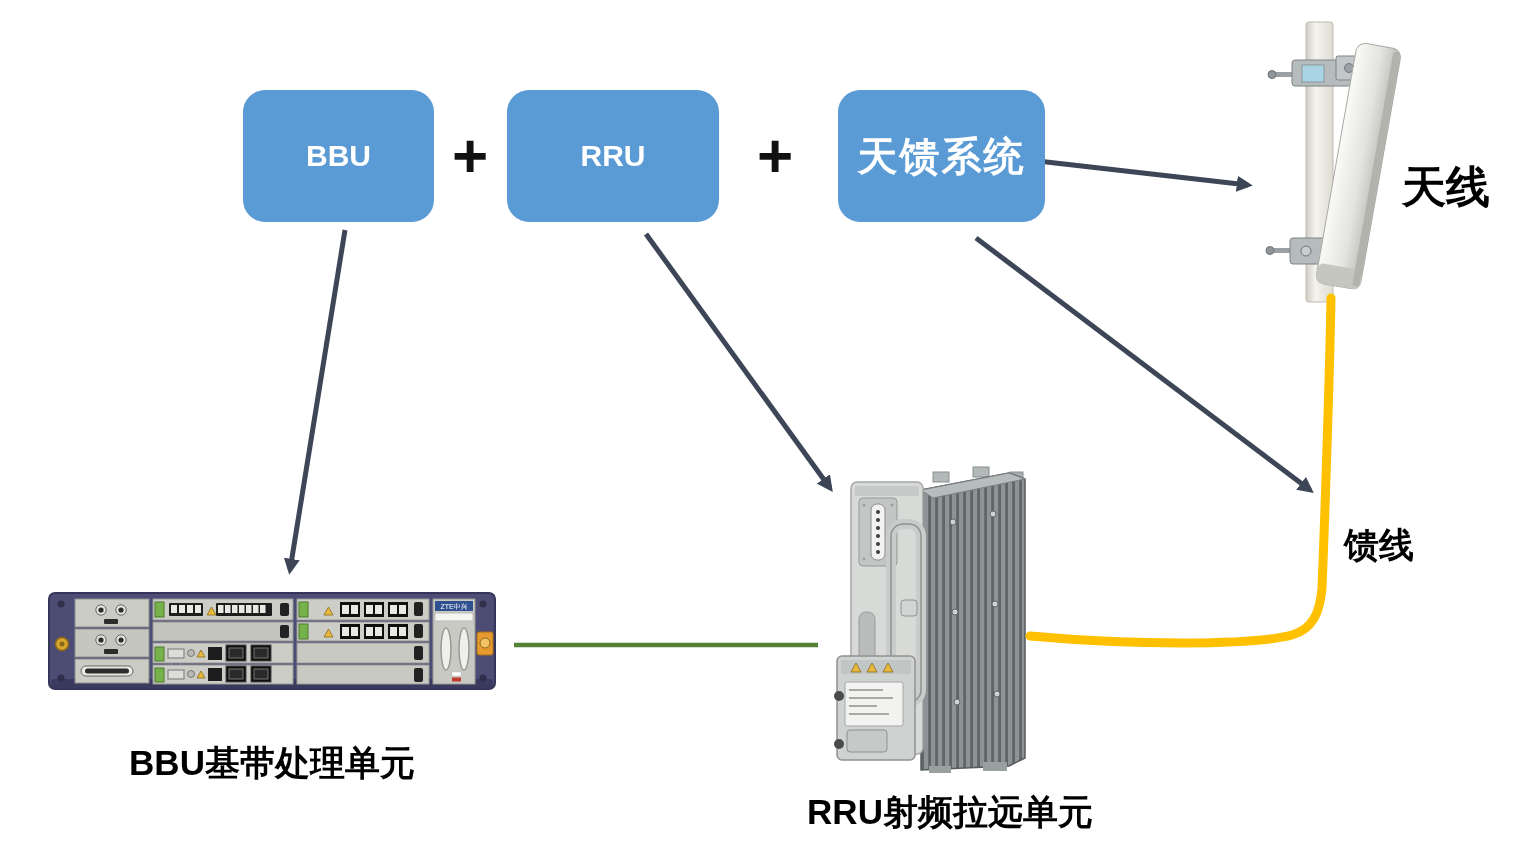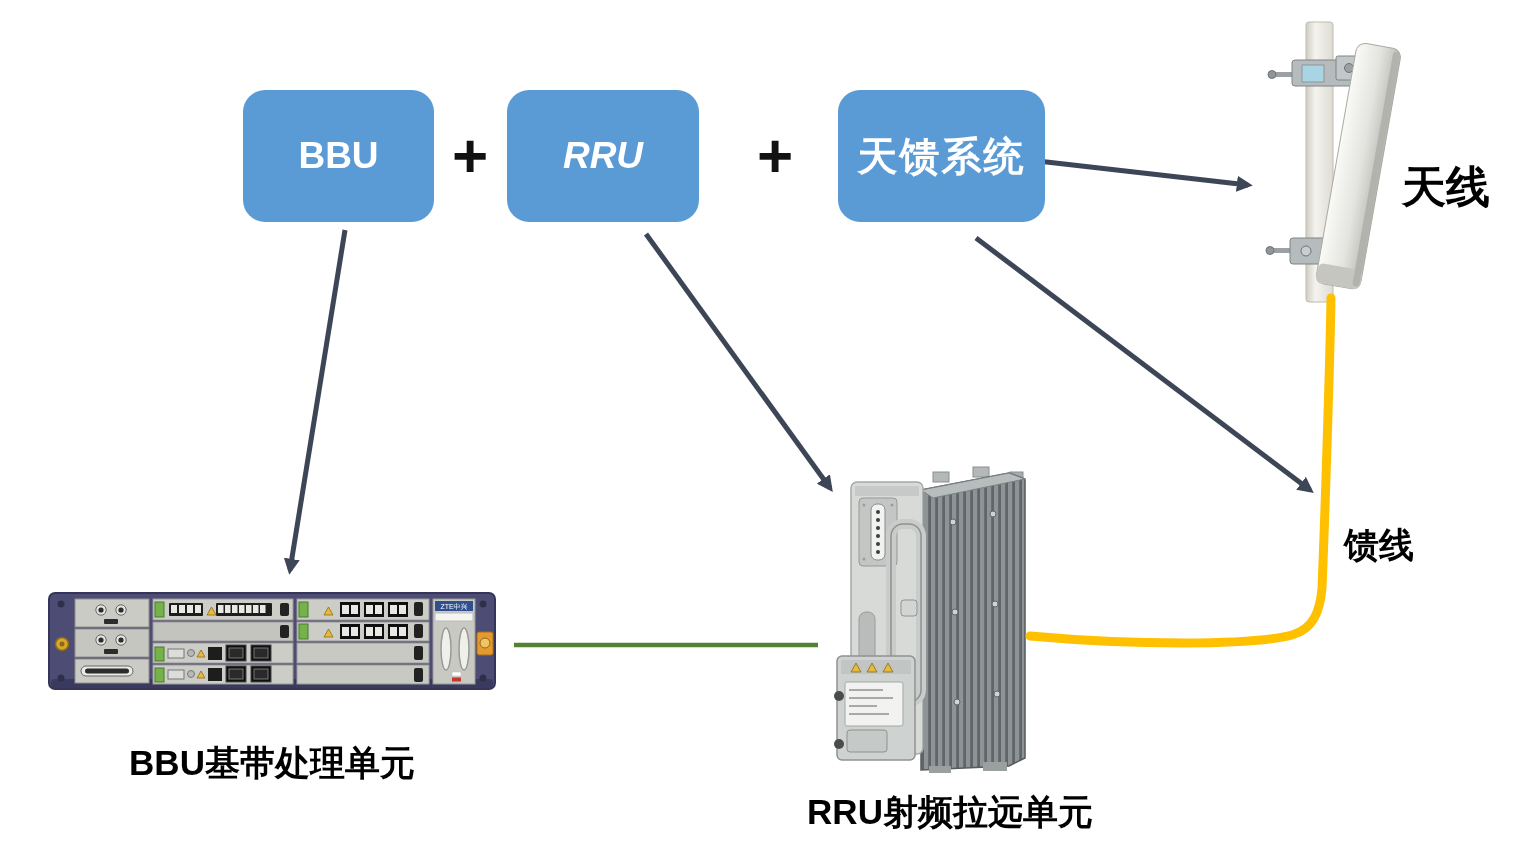--- a/index.html
+++ b/index.html
@@ -5,21 +5,21 @@
   :root{
     --background:#ffffff; --node-fill:#5B9BD5; --node-text:#ffffff;
     --connector:#3D4656; --feeder:#FFC000; --fiber:#538135; --caption-text:#000000;
   }
   html,body{margin:0;padding:0;background:#fff;}
   .canvas{position:relative;width:1529px;height:852px;background:var(--background);
           font-family:"Liberation Sans","DejaVu Sans",sans-serif;overflow:hidden;}
   .abs{position:absolute;}
   .node{position:absolute;display:flex;align-items:center;justify-content:center;
         background:var(--node-fill);color:var(--node-text);border-radius:22px;
-        font-weight:bold;font-size:37px;}
+        font-weight:bold;font-size:30px;}
   .node.afs{font-size:40px;letter-spacing:2px;}
   .plus{position:absolute;width:60px;height:95px;line-height:95px;text-align:center;
         font-size:62px;font-weight:bold;color:#111;}
   .caption{position:absolute;color:var(--caption-text);font-weight:bold;font-size:35px;white-space:nowrap;}
   .caption.center{text-align:center;}
   #overlay{position:absolute;left:0;top:0;pointer-events:none;}
   #arrowhead path{fill:var(--connector);}
   svg text{font-family:"Liberation Sans","DejaVu Sans",sans-serif;}
 </style>
 </head>
@@ -266,21 +266,21 @@
     <line x1="345" y1="230" x2="290" y2="570" stroke="#3D4656" stroke-width="5" marker-end="url(#arrowhead)"></line>
     <line x1="646" y1="234" x2="830" y2="488" stroke="#3D4656" stroke-width="5" marker-end="url(#arrowhead)"></line>
     <line x1="1029" y1="160" x2="1248" y2="185" stroke="#3D4656" stroke-width="5" marker-end="url(#arrowhead)"></line>
     <line x1="976" y1="238" x2="1310" y2="490" stroke="#3D4656" stroke-width="5" marker-end="url(#arrowhead)"></line>
   </svg>
 
   <div class="node" style="left:243px;top:90px;width:191px;height:132px;">
     <span>BBU</span>
   </div>
   <div class="plus" style="left:440px;top:108px;">+</div>
-  <div class="node" style="left:507px;top:90px;width:192px;height:132px;font-style:italic;">
+  <div class="node" style="left:507px;top:90px;width:212px;height:132px;">
     <span>RRU</span>
   </div>
   <div class="plus" style="left:745px;top:108px;">+</div>
   <div class="node afs" style="left:810px;top:90px;width:207px;height:132px;margin-left:28px;">
     <span>天馈系统</span>
   </div>
 
   <div class="caption" style="left:1402px;top:158px;font-size:44px;">天线</div>
   <div class="caption" style="left:1344px;top:506px;margin-top:16px;">馈线</div>
   <div class="caption center" style="left:770px;top:789px;width:360px;">RRU射频拉远单元</div>

